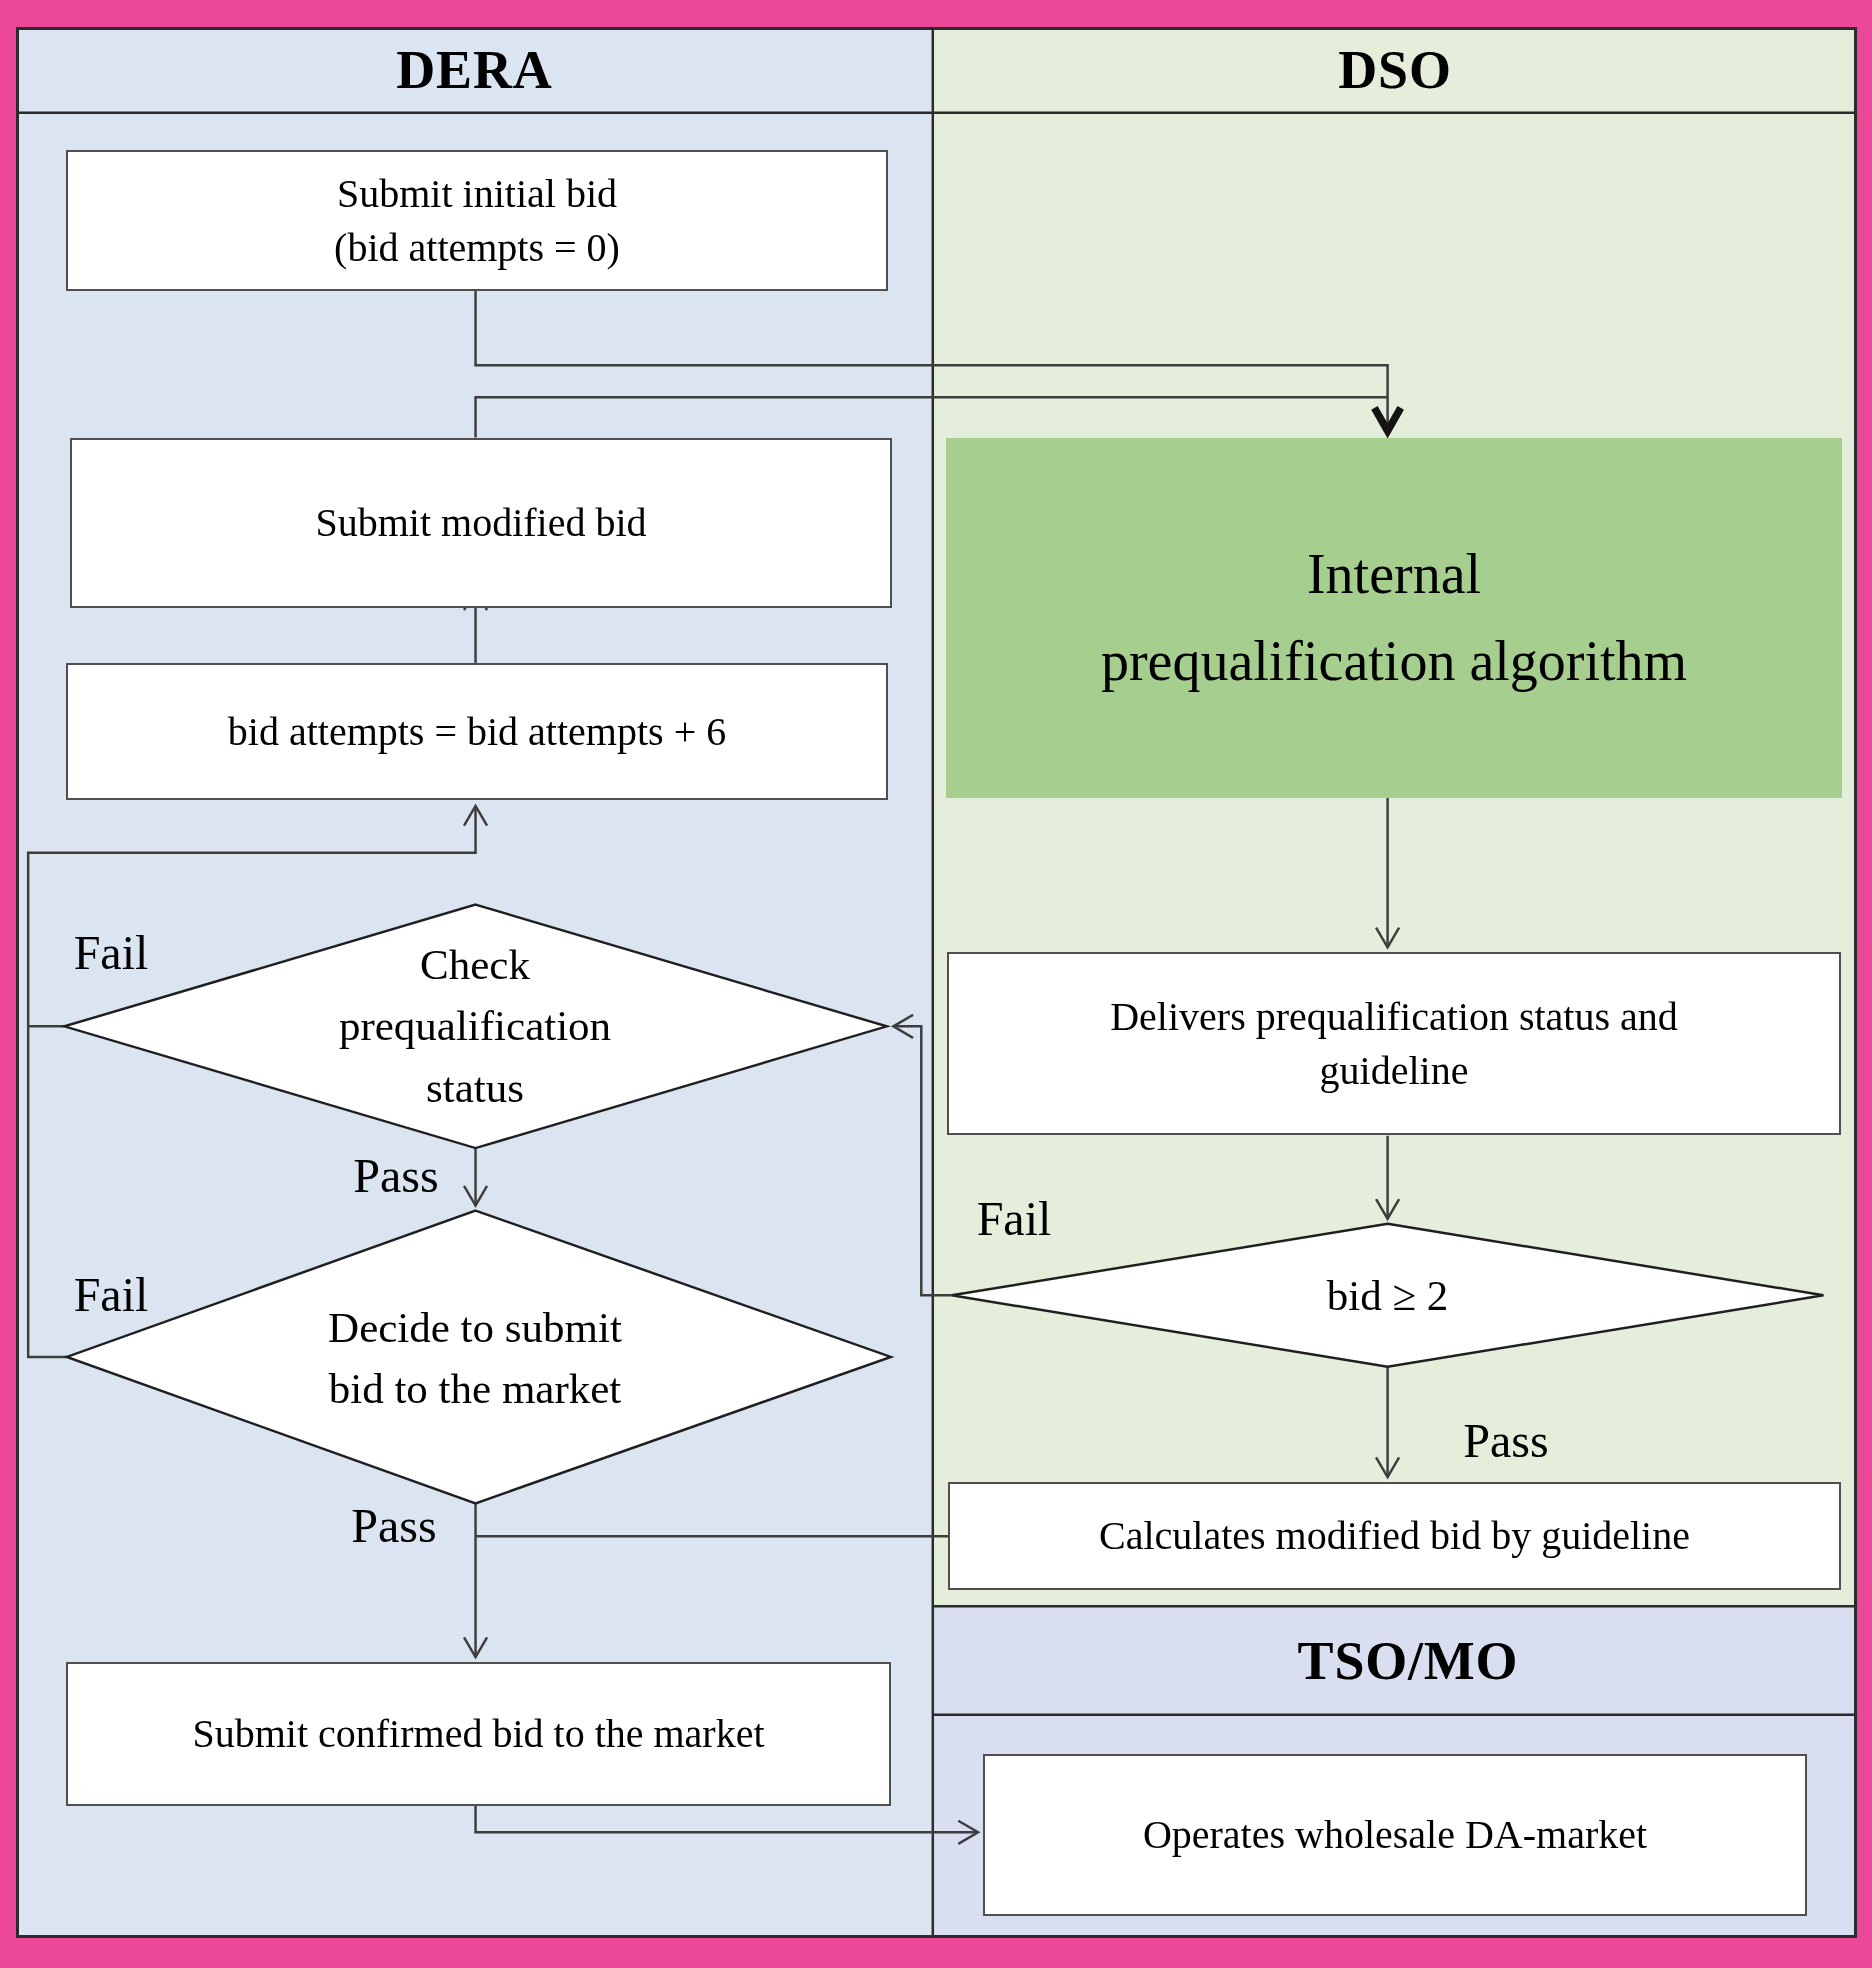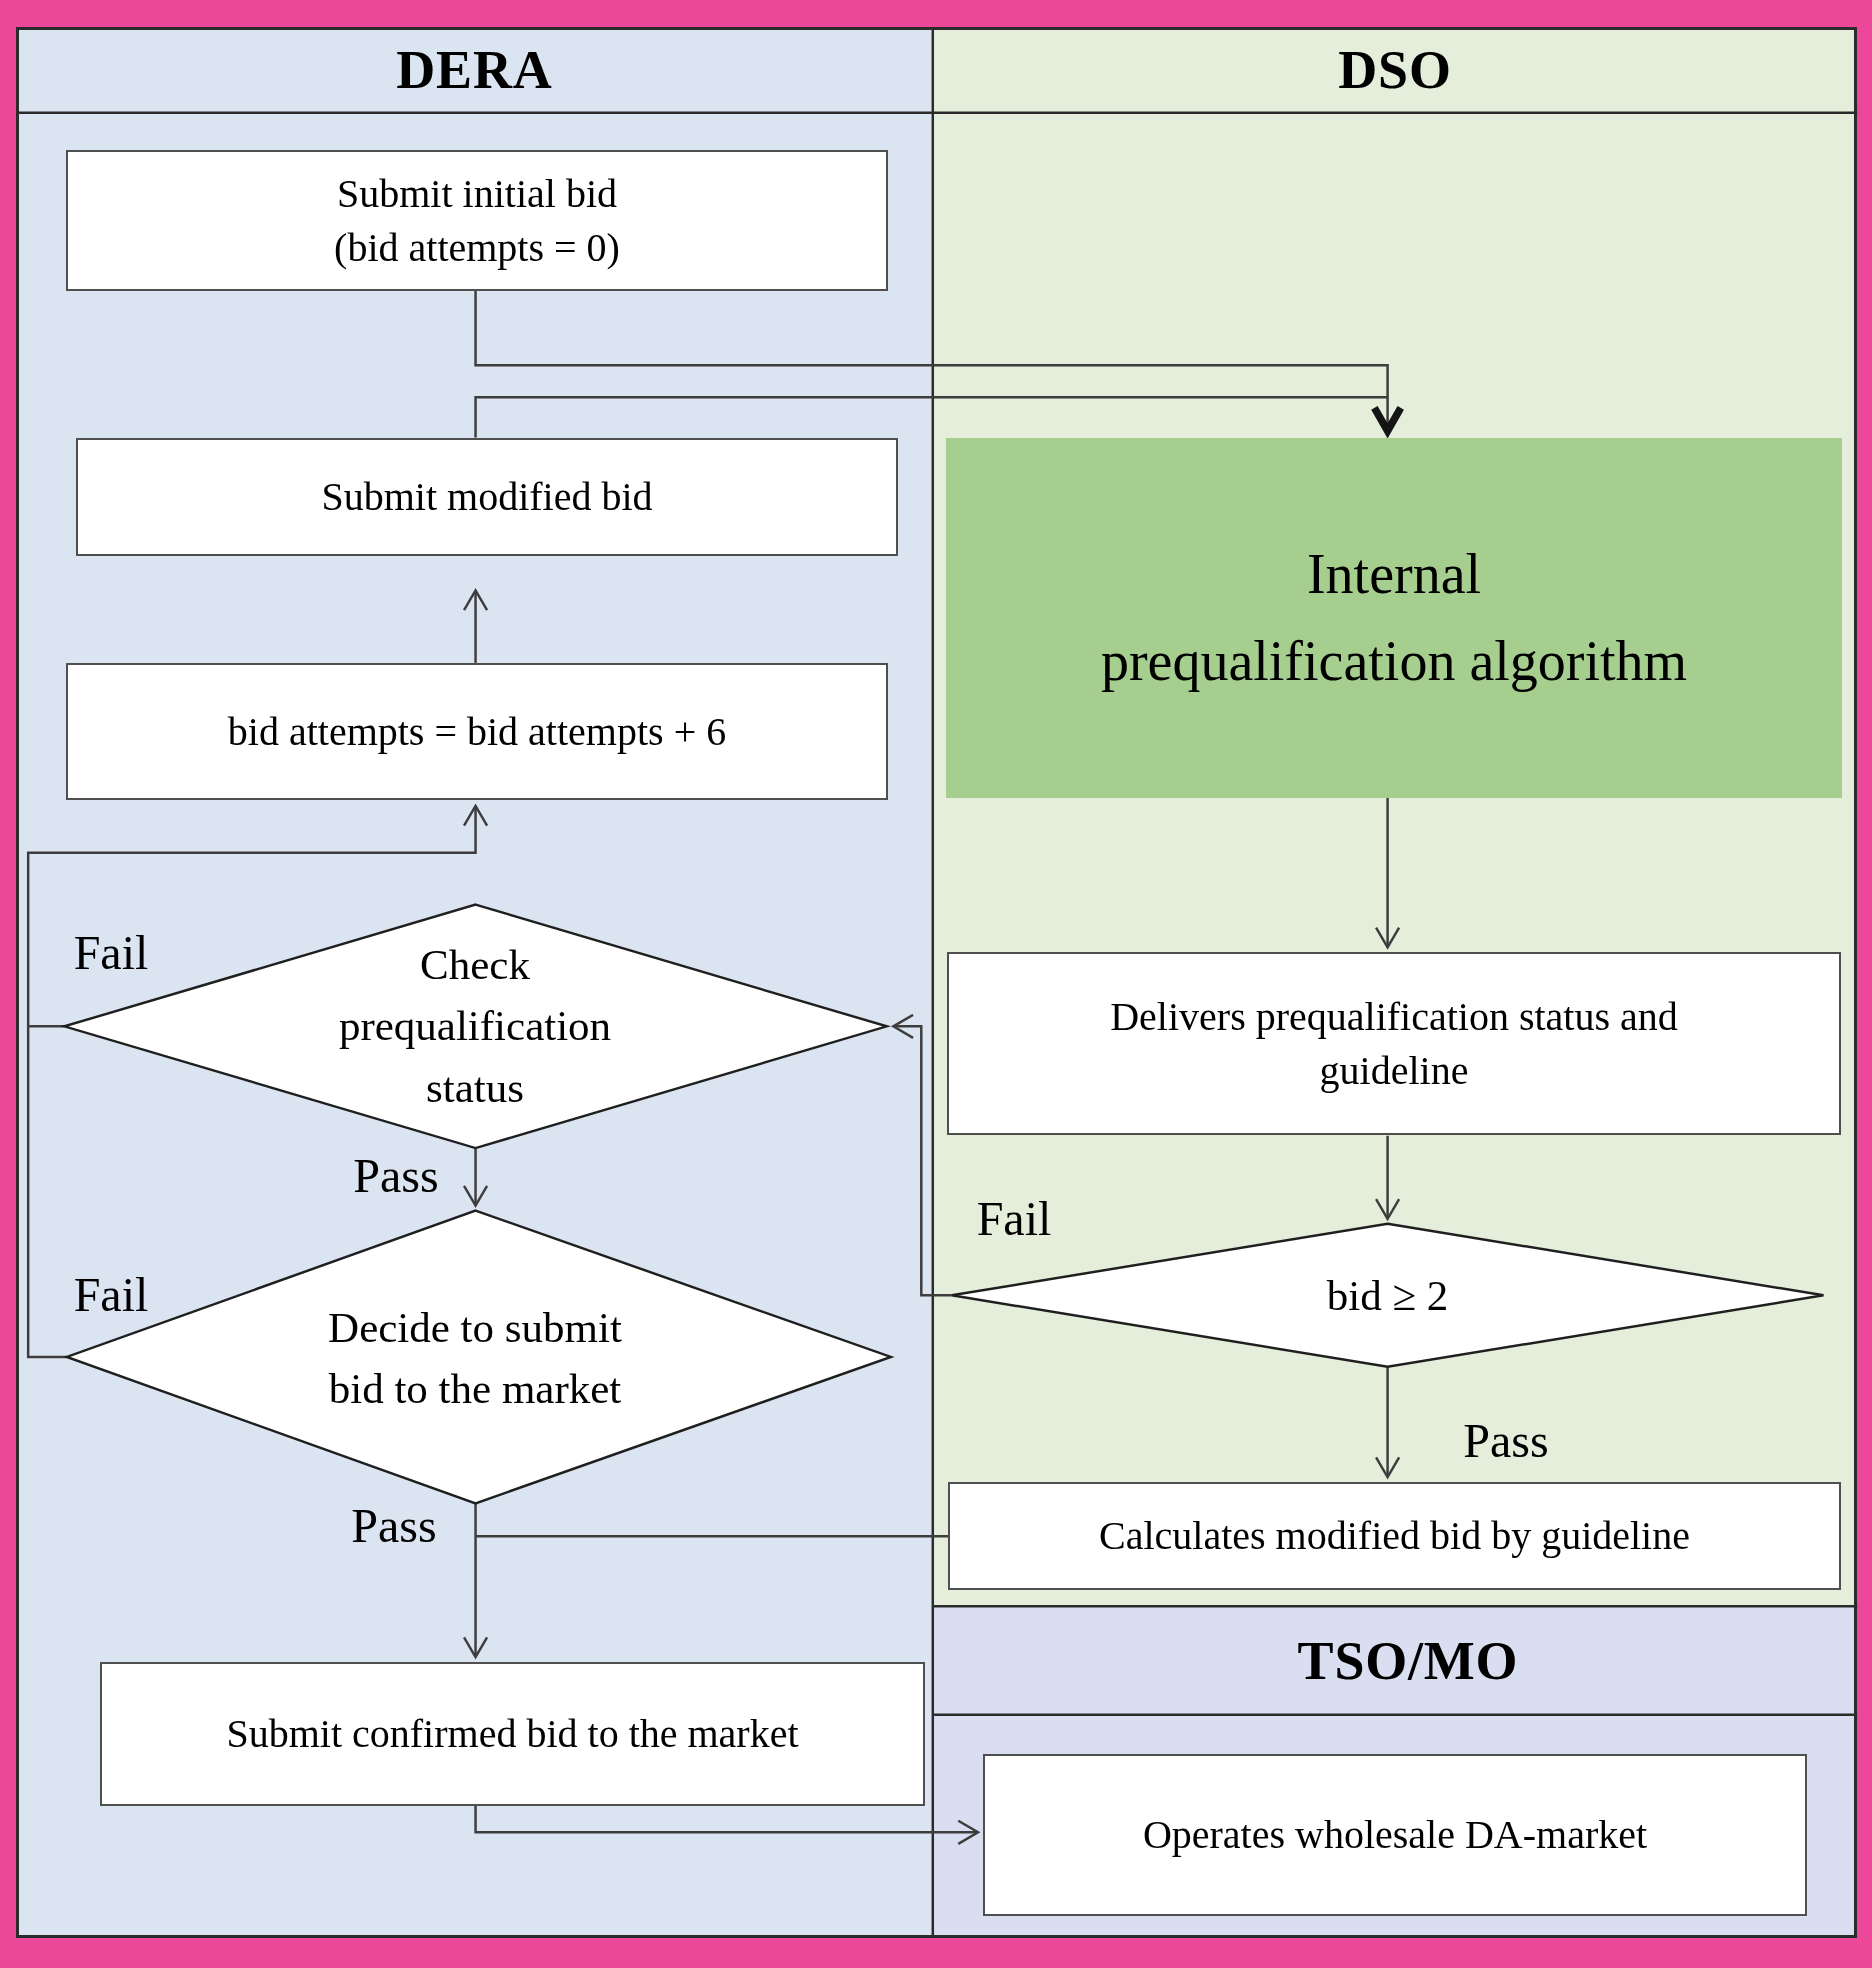--- a/index.html
+++ b/index.html
@@ -130,25 +130,25 @@
   <div class="lane-header hdr-dso">
     <span>DSO</span>
   </div>
   <div class="lane-header hdr-tso">
     <span>TSO/MO</span>
   </div>
 
   <div class="node proc" style="left:66px;top:150px;width:822px;height:141px;">Submit initial bid
 (bid attempts = 0)</div>
 
-  <div class="node proc" style="left:76px;top:438px;width:822px;height:118px;">Submit modified bid</div>
+  <div class="node proc" style="left:70px;top:438px;width:822px;height:170px;">Submit modified bid</div>
 
   <div class="node proc" style="left:66px;top:663px;width:822px;height:137px;">bid attempts = bid attempts + 6</div>
 
-  <div class="node proc" style="left:66px;top:1662px;width:825px;height:144px;margin-left:34px;">Submit confirmed bid to the market</div>
+  <div class="node proc" style="left:66px;top:1662px;width:825px;height:144px;">Submit confirmed bid to the market</div>
 
   <div class="node algorithm" style="left:946px;top:438px;width:896px;height:360px;">Internal
 prequalification algorithm</div>
 
   <div class="node proc" style="left:948px;top:1482px;width:893px;height:108px;">Calculates modified bid by guideline</div>
 
   <div class="node proc" style="left:947px;top:952px;width:894px;height:183px;">Delivers prequalification status and
 guideline</div>
 
   <div class="node proc" style="left:983px;top:1754px;width:824px;height:162px;">Operates wholesale DA-market</div>

